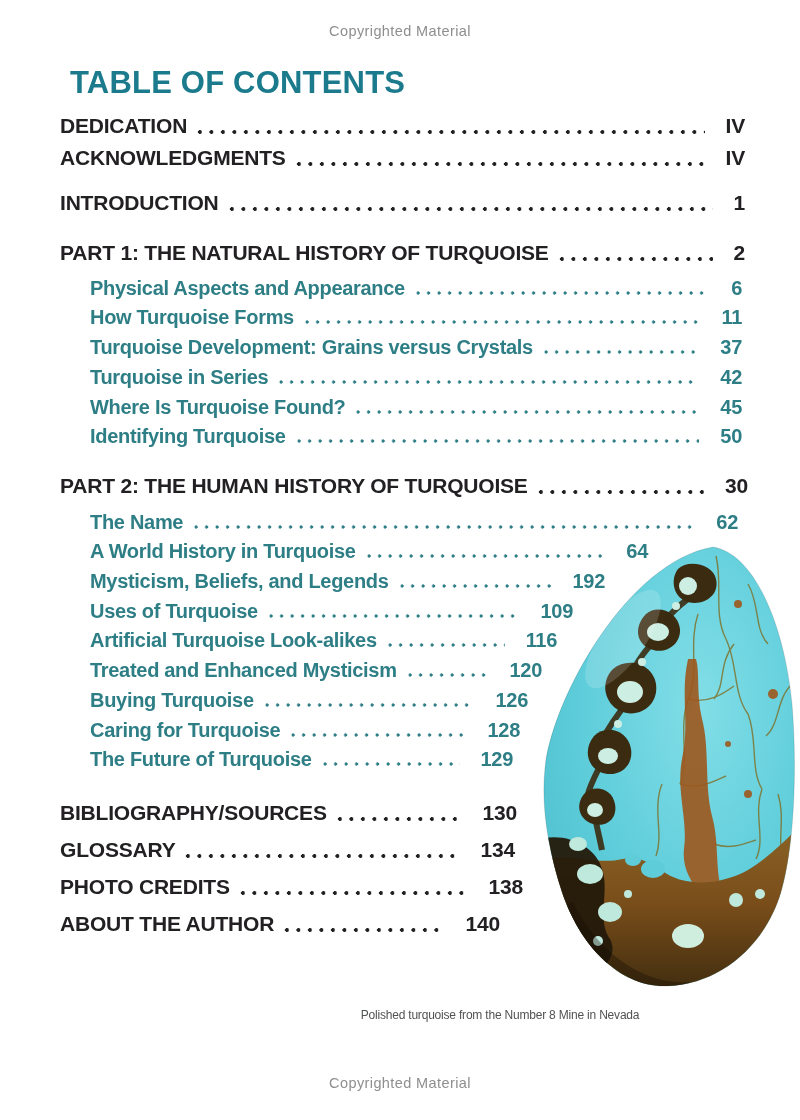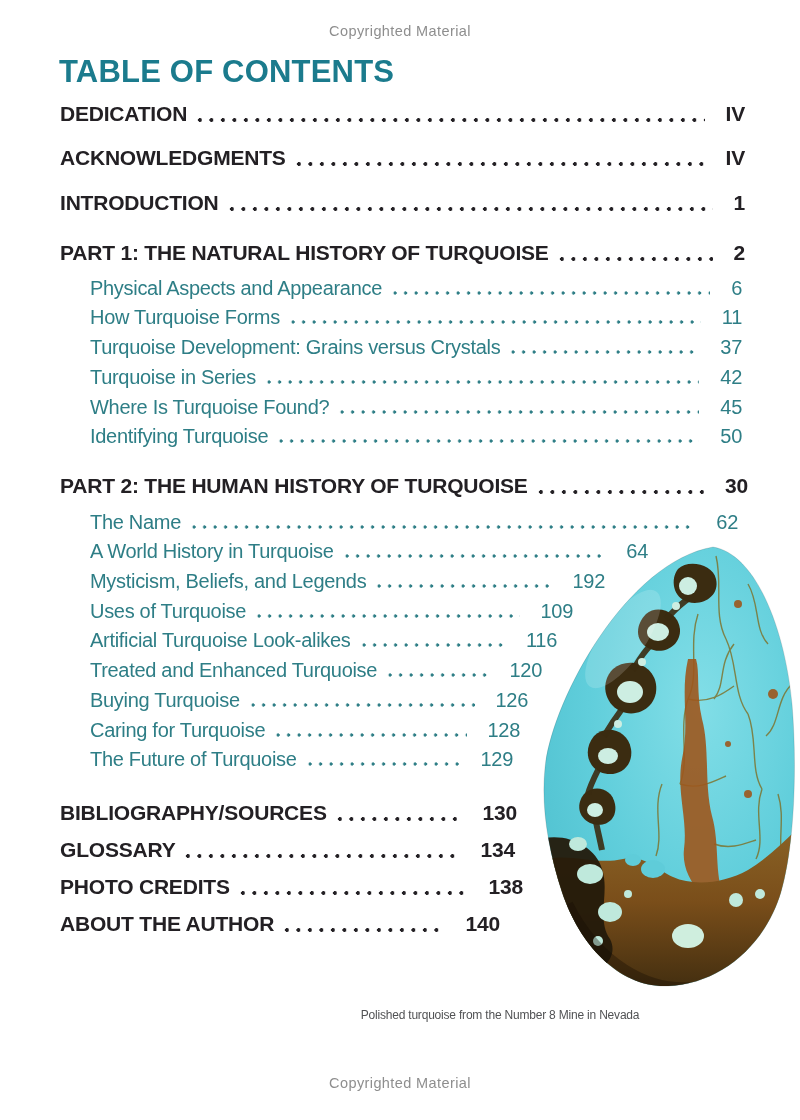--- a/index.html
+++ b/index.html
@@ -26,37 +26,37 @@
     flex:1 1 auto; align-self:flex-end; height:4px;
     margin:0 2px 4px 8px;
     background-image: radial-gradient(circle at 5px 2px, currentColor 1.45px, transparent 1.8px);
     background-size:10.5px 4px; background-repeat:repeat-x;
   }
   .main { font-weight:700; color:#232024; font-size:21px; letter-spacing:-0.2px; }
   .main .leader {
     background-image: radial-gradient(circle at 5px 2px, currentColor 1.75px, transparent 2.1px);
     background-size:11.5px 4px; margin-bottom:3.5px;
   }
-  .sub { font-weight:400; color:#2e7e86; font-size:20px; letter-spacing:-0.3px; }
+  .sub { font-weight:700; color:#2e7e86; font-size:20px; letter-spacing:-0.3px; }
   .caption {
     position:absolute; left:200px; top:1004px; width:600px; text-align:center;
     color:#515254; font-size:12px; letter-spacing:-0.2px; line-height:22px;
   }
   .stone { position:absolute; left:538px; top:544px; width:260px; height:448px; }
 </style>
 </head>
 <body>
 
 <div class="page">
 
   <div class="notice" style="top:22px">Copyrighted Material</div>
 
-  <h1 class="title" style="margin:0">TABLE OF CONTENTS</h1>
-
-  <div class="row main" style="left:60px;top:103px;width:685px">
+  <h1 class="title" style="margin:11px">TABLE OF CONTENTS</h1>
+
+  <div class="row main" style="left:60px;top:115px;width:685px">
     <span class="lbl">DEDICATION</span>
     <span class="leader"></span>
     <span class="pg">IV</span>
   </div>
   <div class="row main" style="left:60px;top:147px;width:685px">
     <span class="lbl">ACKNOWLEDGMENTS</span>
     <span class="leader"></span>
     <span class="pg">IV</span>
   </div>
   <div class="row main" style="left:60px;top:192px;width:685px">
@@ -125,21 +125,21 @@
     <span class="lbl">Uses of Turquoise</span>
     <span class="leader"></span>
     <span class="pg">109</span>
   </div>
   <div class="row sub" style="left:90px;top:629px;width:467px">
     <span class="lbl">Artificial Turquoise Look-alikes</span>
     <span class="leader"></span>
     <span class="pg">116</span>
   </div>
   <div class="row sub" style="left:90px;top:659px;width:452px">
-    <span class="lbl">Treated and Enhanced Turquoise</span>
+    <span class="lbl">Treated and Enhanced Mysticism</span>
     <span class="leader"></span>
     <span class="pg">120</span>
   </div>
   <div class="row sub" style="left:90px;top:689px;width:438px">
     <span class="lbl">Buying Turquoise</span>
     <span class="leader"></span>
     <span class="pg">126</span>
   </div>
   <div class="row sub" style="left:90px;top:719px;width:430px">
     <span class="lbl">Caring for Turquoise</span>

